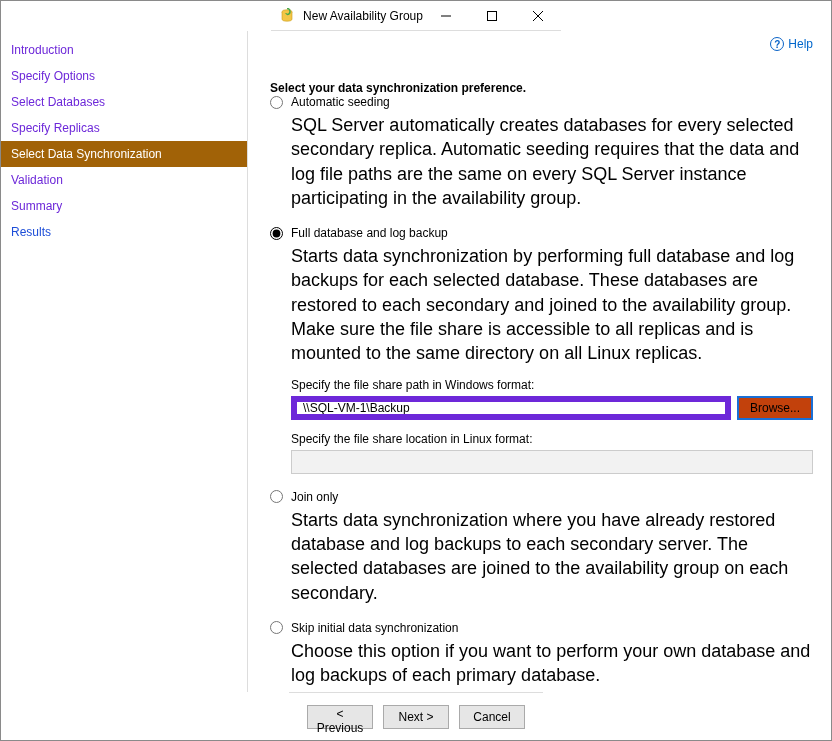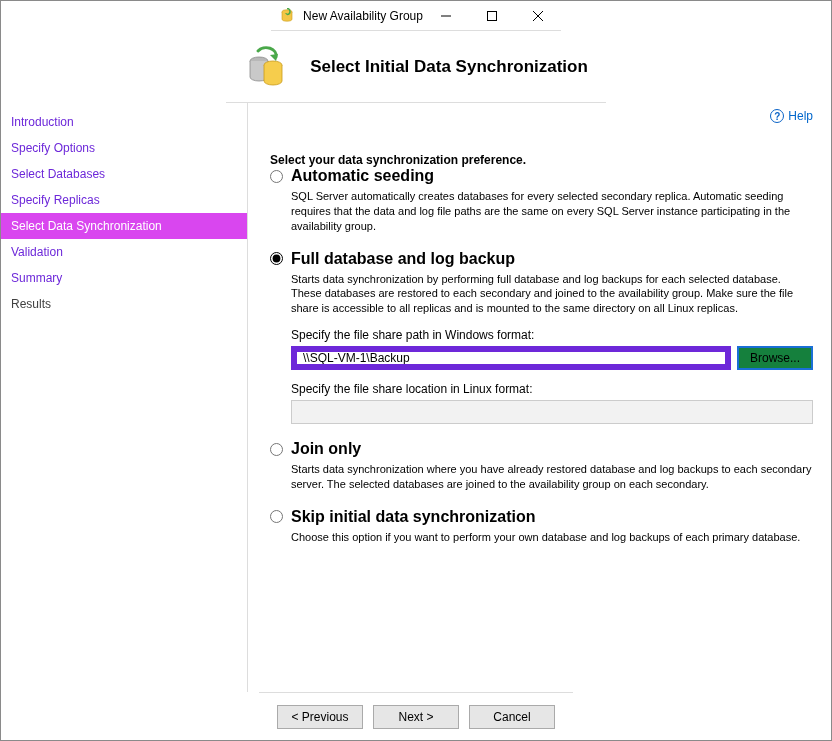--- a/index.html
+++ b/index.html
@@ -10,39 +10,39 @@
   .titlebar .title { flex: 1; font-size: 12px; }
   .titlebar .controls { display: flex; }
   .titlebar .ctrl { width: 46px; height: 30px; display: flex; align-items: center; justify-content: center; }
   .titlebar .ctrl svg { width: 10px; height: 10px; }
   .header { height: 72px; display: flex; align-items: center; padding: 0 18px; border-bottom: 1px solid #ddd; }
   .header .big-icon { width: 44px; height: 44px; margin-right: 22px; display: flex; align-items: center; justify-content: center; }
   .header h1 { font-size: 17px; font-weight: bold; margin: 0; }
   .body { flex: 1; display: flex; min-height: 0; }
   .sidebar { width: 246px; background: #fff; padding-top: 6px; }
   .sidebar .step { padding: 6px 10px; font-size: 12px; color: #6d28d9; cursor: pointer; }
-  .sidebar .step.selected { background: #d946ef; color: #fff; }
-  .sidebar .step.plain { color: #404040; cursor: default; }
+  .sidebar .step.selected { background: #a16207; color: #fff; }
+  .sidebar .step.plain { color: #1d4ed8; cursor: default; }
   .main { flex: 1; position: relative; padding: 8px 18px 0 22px; border-left: 1px solid #ddd; }
   .help { position: absolute; top: 6px; right: 18px; display: flex; align-items: center; gap: 4px; color: #0066cc; cursor: pointer; font-size: 12px; }
   .help .qicon { width:14px; height:14px; border:1px solid #0a63c7; border-radius:50%; display:flex; align-items:center; justify-content:center; font-size:10px; color:#0a63c7; font-weight:bold; }
   .prompt { font-weight: bold; font-size: 12px; margin-top: 42px; }
   .option { margin-bottom: 16px; }
   .option .row { display: flex; align-items: center; gap: 8px; }
   .option .radio { width: 13px; height: 13px; margin: 0; accent-color: #000; }
-  .option .label { font-weight: bold; font-size: 16px; }
-  .option .desc { margin: 4px 0 0 21px; font-size: 11px; line-height: 1.35; color: #000; }
+  .option .label { font-weight: normal; font-size: 12px; }
+  .option .desc { margin: 4px 0 0 21px; font-size: 18px; line-height: 1.35; color: #000; }
   .sub { margin: 12px 0 11px 21px; font-size: 12px; }
   .sub .sublabel { margin-bottom: 4px; }
   .pathrow { display: flex; gap: 6px; margin-top: 2px; }
   .pathrow input[type=text] { flex: 1; height: 24px; border: 6px solid #6d28d9; padding: 3px 6px; font-size: 12px; font-family: inherit; }
-  .pathrow .browse { width: 76px; height: 24px; border: 2px solid #1a6fd6; background: #15803d; font-size: 12px; font-family: inherit; cursor: pointer; }
+  .pathrow .browse { width: 76px; height: 24px; border: 2px solid #1a6fd6; background: #c2410c; font-size: 12px; font-family: inherit; cursor: pointer; }
   .linuxbox { height: 24px; border: 1px solid #ccc; background: #f2f2f2; margin-top: 2px; }
   .footer { height: 48px; border-top: 1px solid #ddd; display: flex; align-items: center; justify-content: flex-end; padding: 0 18px; gap: 10px; }
-  .footer button { width: 86px; height: 24px; border: 1px solid #aaa; background: #e6e6e6; font-size: 12px; font-family: inherit; cursor: pointer; }
+  .footer button { width: 66px; height: 24px; border: 1px solid #aaa; background: #e6e6e6; font-size: 12px; font-family: inherit; cursor: pointer; }
 </style>
 </head>
 <body>
 
 <div class="window">
 
   <div class="titlebar">
     <span class="app-icon">
       <svg viewBox="0 0 16 16">
           <ellipse cx="8" cy="4" rx="5" ry="2.2" fill="#f3c646" stroke="#c99a1a" stroke-width="0.6"></ellipse>
@@ -65,33 +65,20 @@
         </div>
       <div class="ctrl">
           <svg viewBox="0 0 10 10">
             <line x1="0" y1="0" x2="10" y2="10" stroke="#000" stroke-width="1"></line>
             <line x1="10" y1="0" x2="0" y2="10" stroke="#000" stroke-width="1"></line>
           </svg>
         </div>
     </div>
   </div>
 
-  <div class="header">
-    <span class="big-icon">
-      <svg viewBox="0 0 44 44">
-        <ellipse cx="15" cy="16" rx="9" ry="4" fill="#b8b8b8" stroke="#8a8a8a" stroke-width="0.8"></ellipse>
-        <path d="M6 16 v16 a9 4 0 0 0 18 0 v-16" fill="#c9c9c9" stroke="#8a8a8a" stroke-width="0.8"></path>
-        <ellipse cx="29" cy="20" rx="9" ry="4" fill="#f6cd4c" stroke="#c99a1a" stroke-width="0.8"></ellipse>
-        <path d="M20 20 v16 a9 4 0 0 0 18 0 v-16" fill="#f6cd4c" stroke="#c99a1a" stroke-width="0.8"></path>
-        <path d="M14 6 a10 8 0 0 1 18 6" fill="none" stroke="#4aa84a" stroke-width="3" stroke-linecap="round"></path>
-        <polygon points="32,16 26,10 34,9" fill="#4aa84a"></polygon>
-      </svg>
-    </span>
-    <h1>Select Initial Data Synchronization</h1>
-  </div>
 
   <div class="body">
 
     <div class="sidebar">
       <div class="step">Introduction</div>
       <div class="step">Specify Options</div>
       <div class="step">Select Databases</div>
       <div class="step">Specify Replicas</div>
       <div class="step selected">Select Data Synchronization</div>
       <div class="step">Validation</div>

